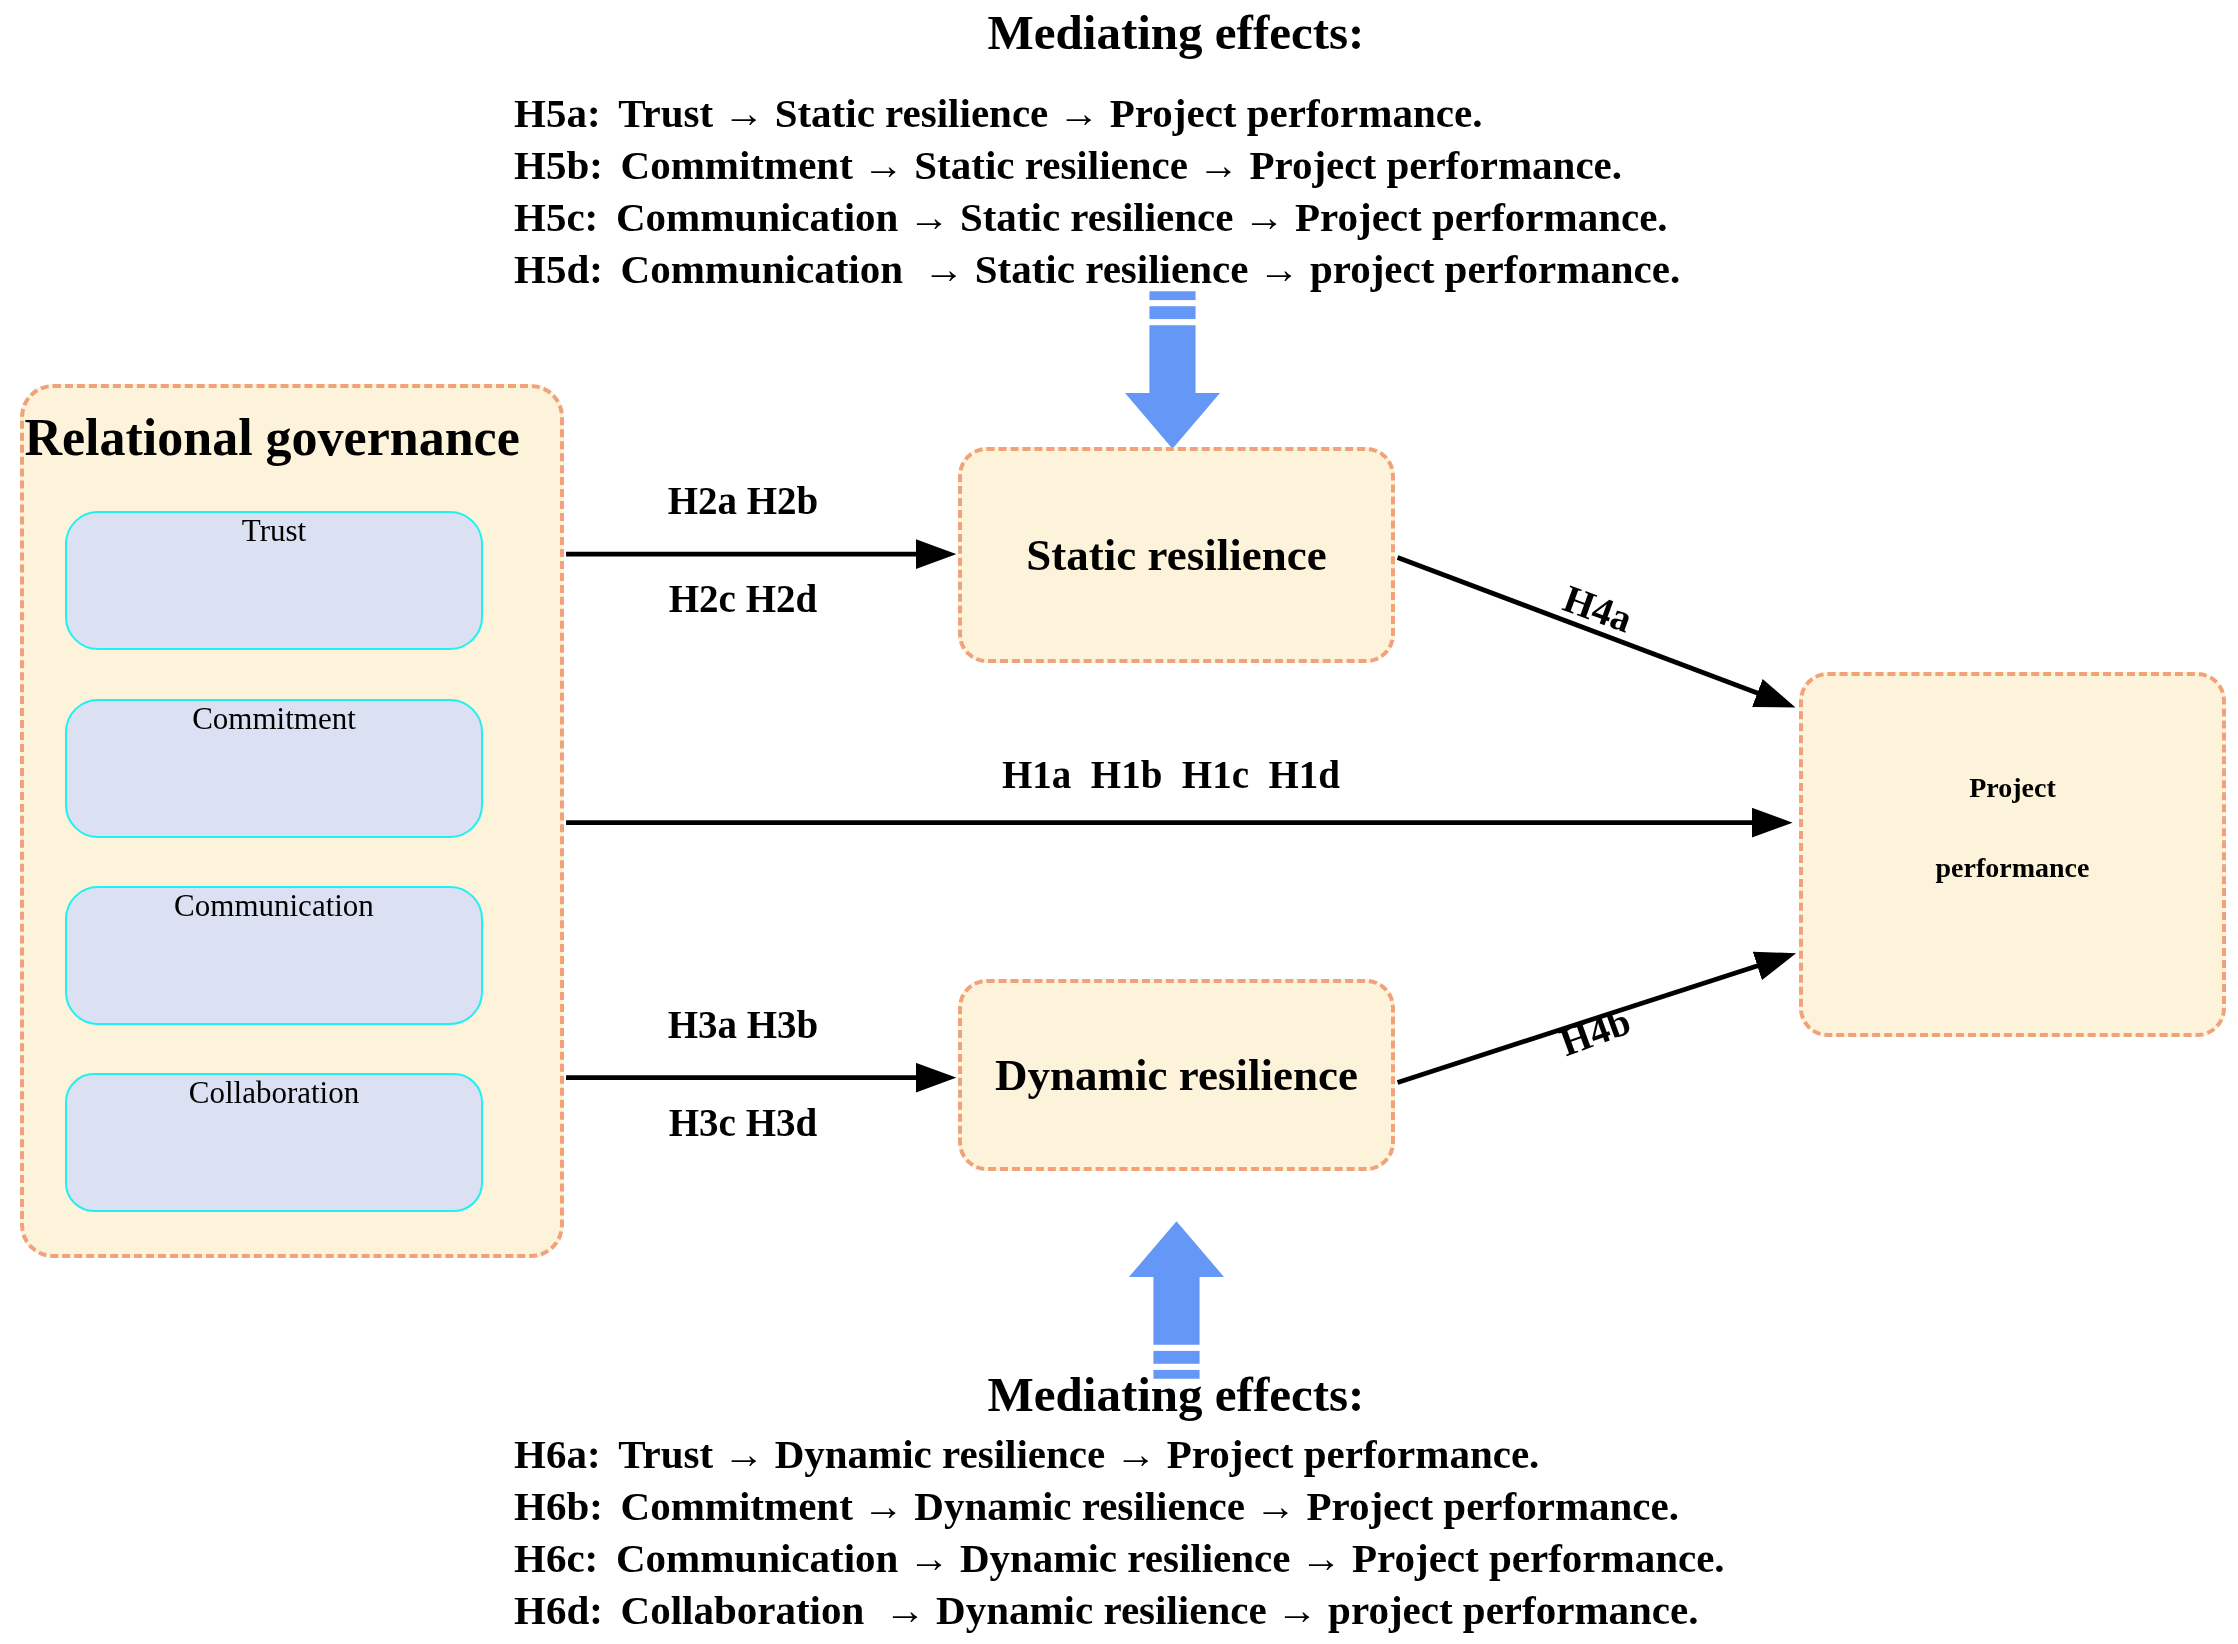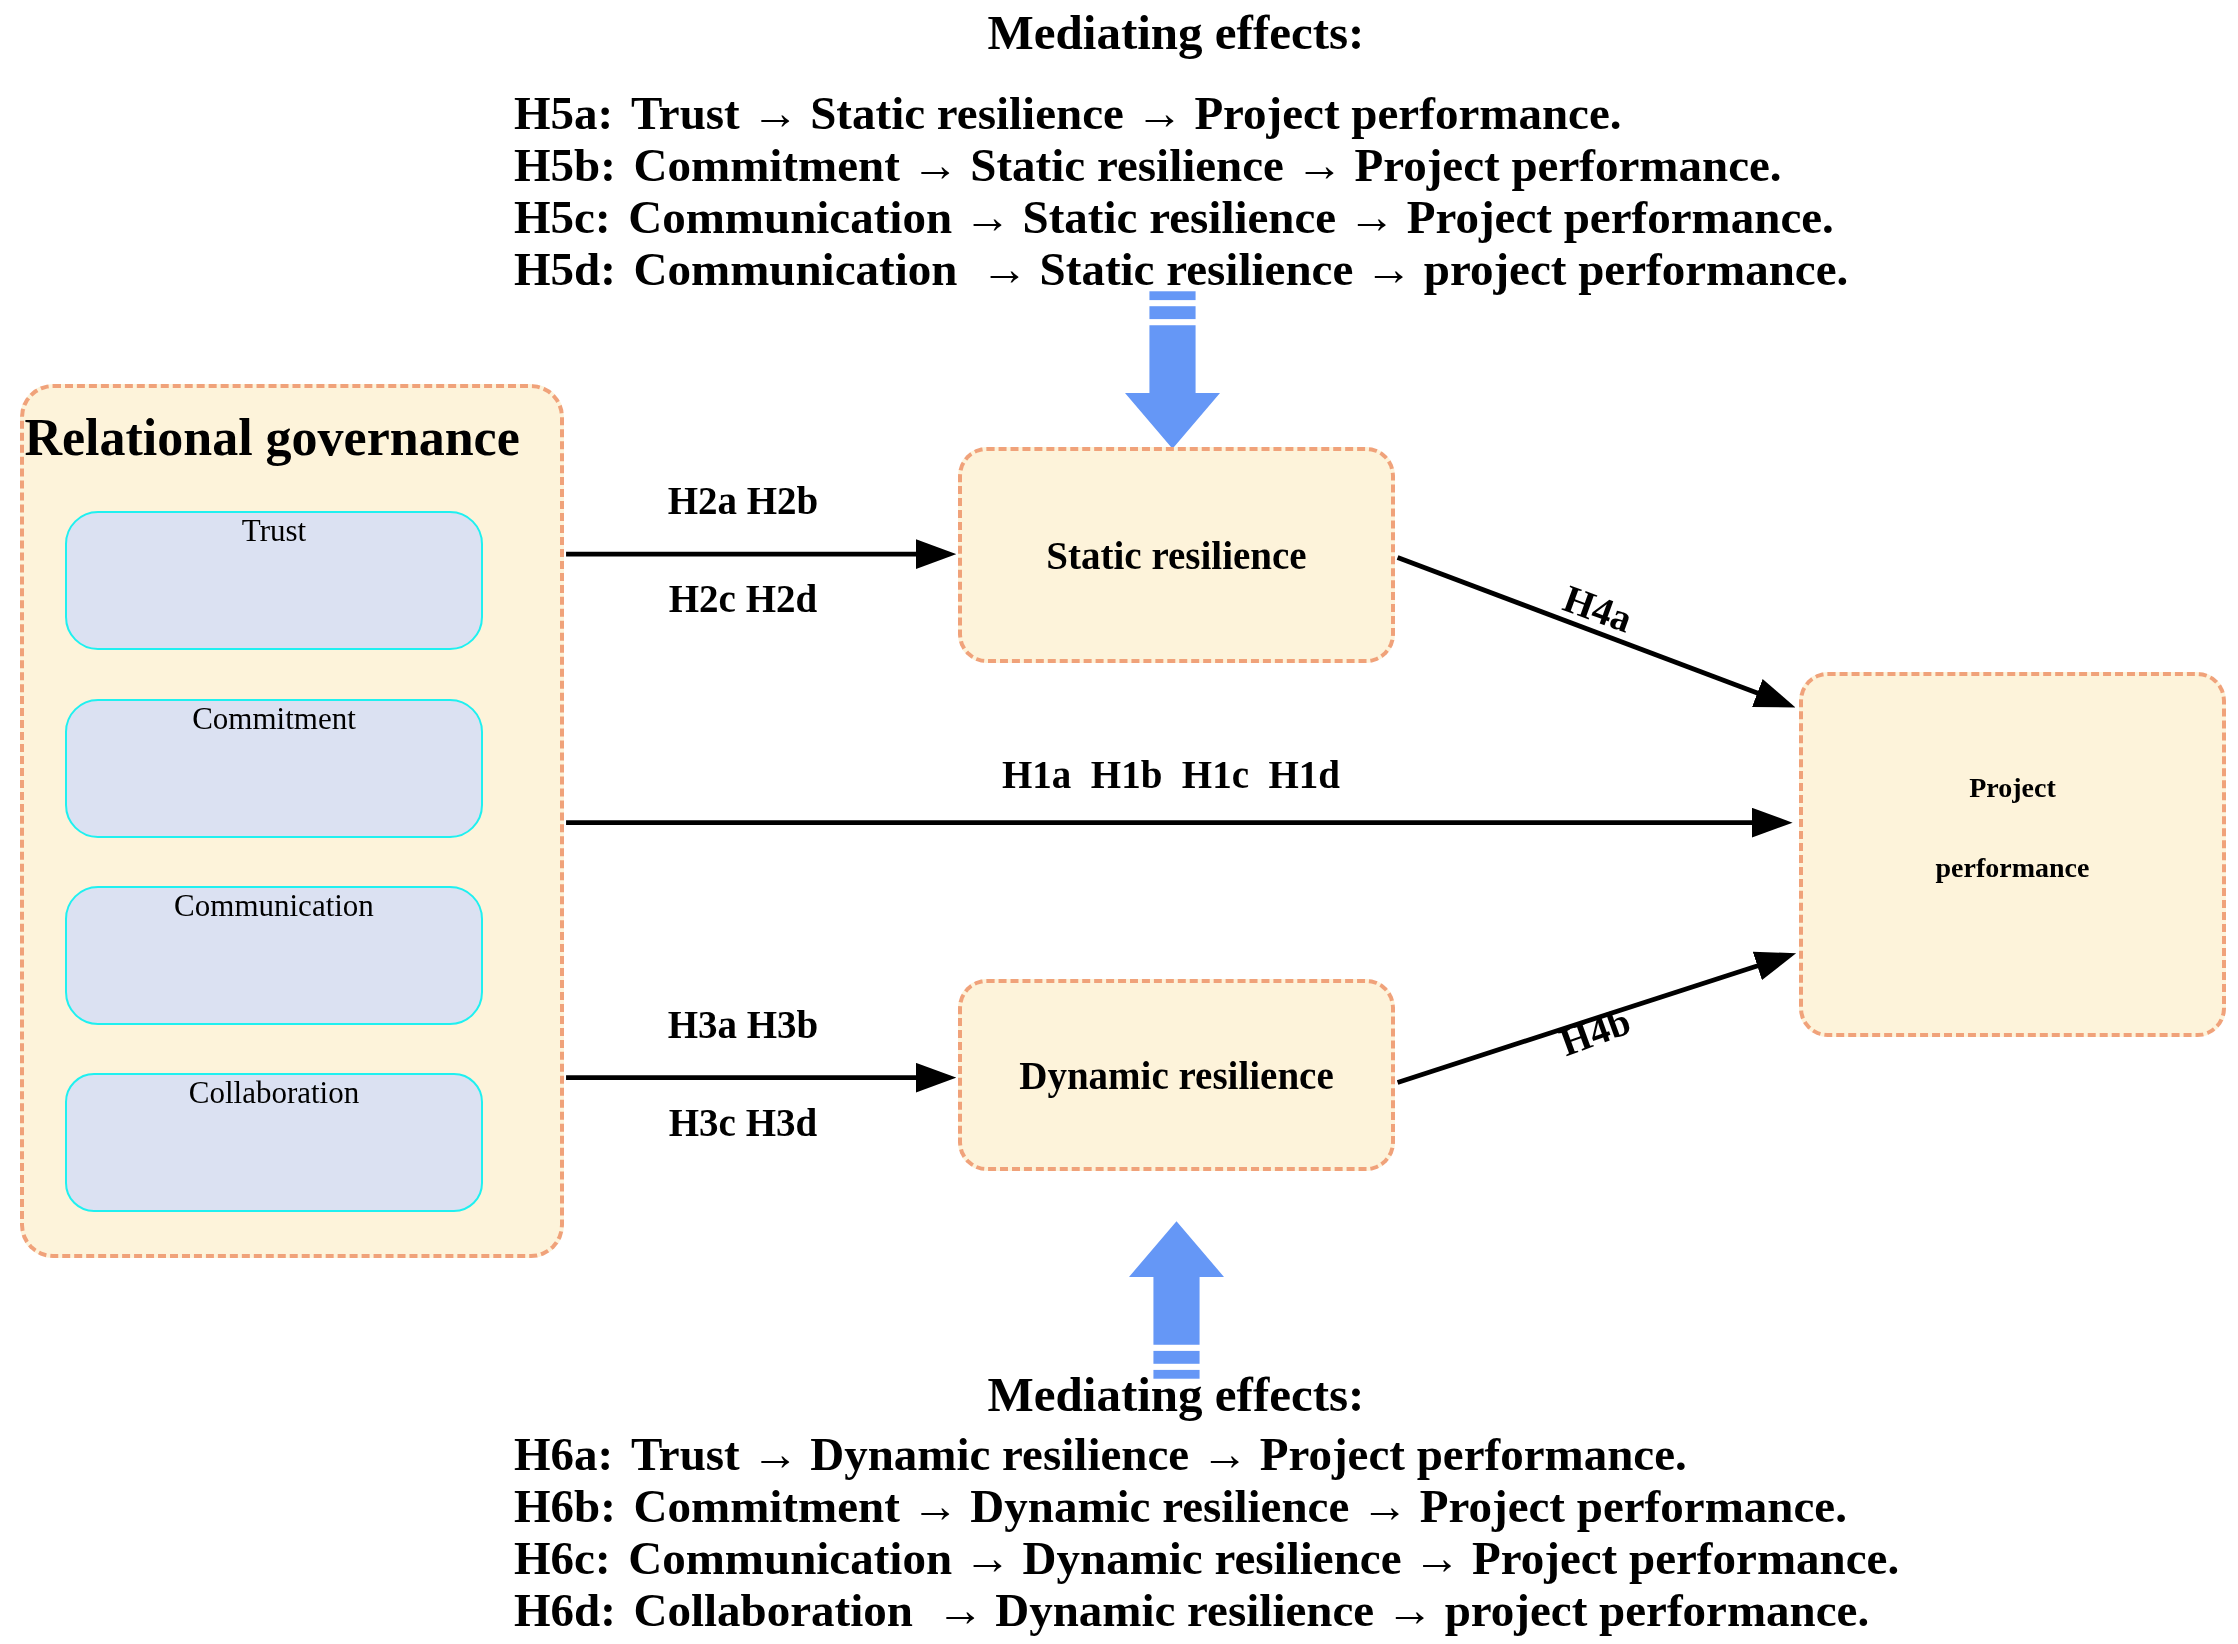--- a/index.html
+++ b/index.html
@@ -16,21 +16,21 @@
   
   .med-heading{
     width:816px;text-align:center;
     font-size:49px;font-weight:bold;white-space:pre;
   }
 
   
   .hyp-list{display:block;}
   .hyp-line{
     display:block;height:52px;line-height:52px;
-    font-size:47px;font-weight:bold;white-space:pre;
+    font-size:41px;font-weight:bold;white-space:pre;
   }
   .hyp-tag{display:inline-block;margin-right:17.7px;white-space:pre;}
   .hyp-text{white-space:pre;}
 
   
   .panel{
     left:20.4px;top:384px;width:544px;height:874px;
     background:var(--panel-fill,#fdf3da);
     border:4.1px dashed var(--panel-border,#f0a27a);
     border-radius:33px;box-sizing:border-box;
@@ -47,21 +47,21 @@
     display:flex;align-items:flex-start;justify-content:center;
     font-size:31px;
   }
 
   
   .cream-box{
     background:var(--panel-fill,#fdf3da);
     border:4.1px dashed var(--panel-border,#f0a27a);
     border-radius:28.6px;box-sizing:border-box;
     display:flex;align-items:center;justify-content:center;
-    font-size:39px;font-weight:bold;text-align:center;
+    font-size:45px;font-weight:bold;text-align:center;
   }
   #static-box{left:958px;top:447px;width:437px;height:216px;}
   #dynamic-box{left:958px;top:979px;width:437px;height:192px;}
   #project-box{
     left:1799px;top:672px;width:427px;height:365px;
     flex-direction:column;font-size:28px;line-height:80px;
     padding-bottom:54px;
   }
 
   

